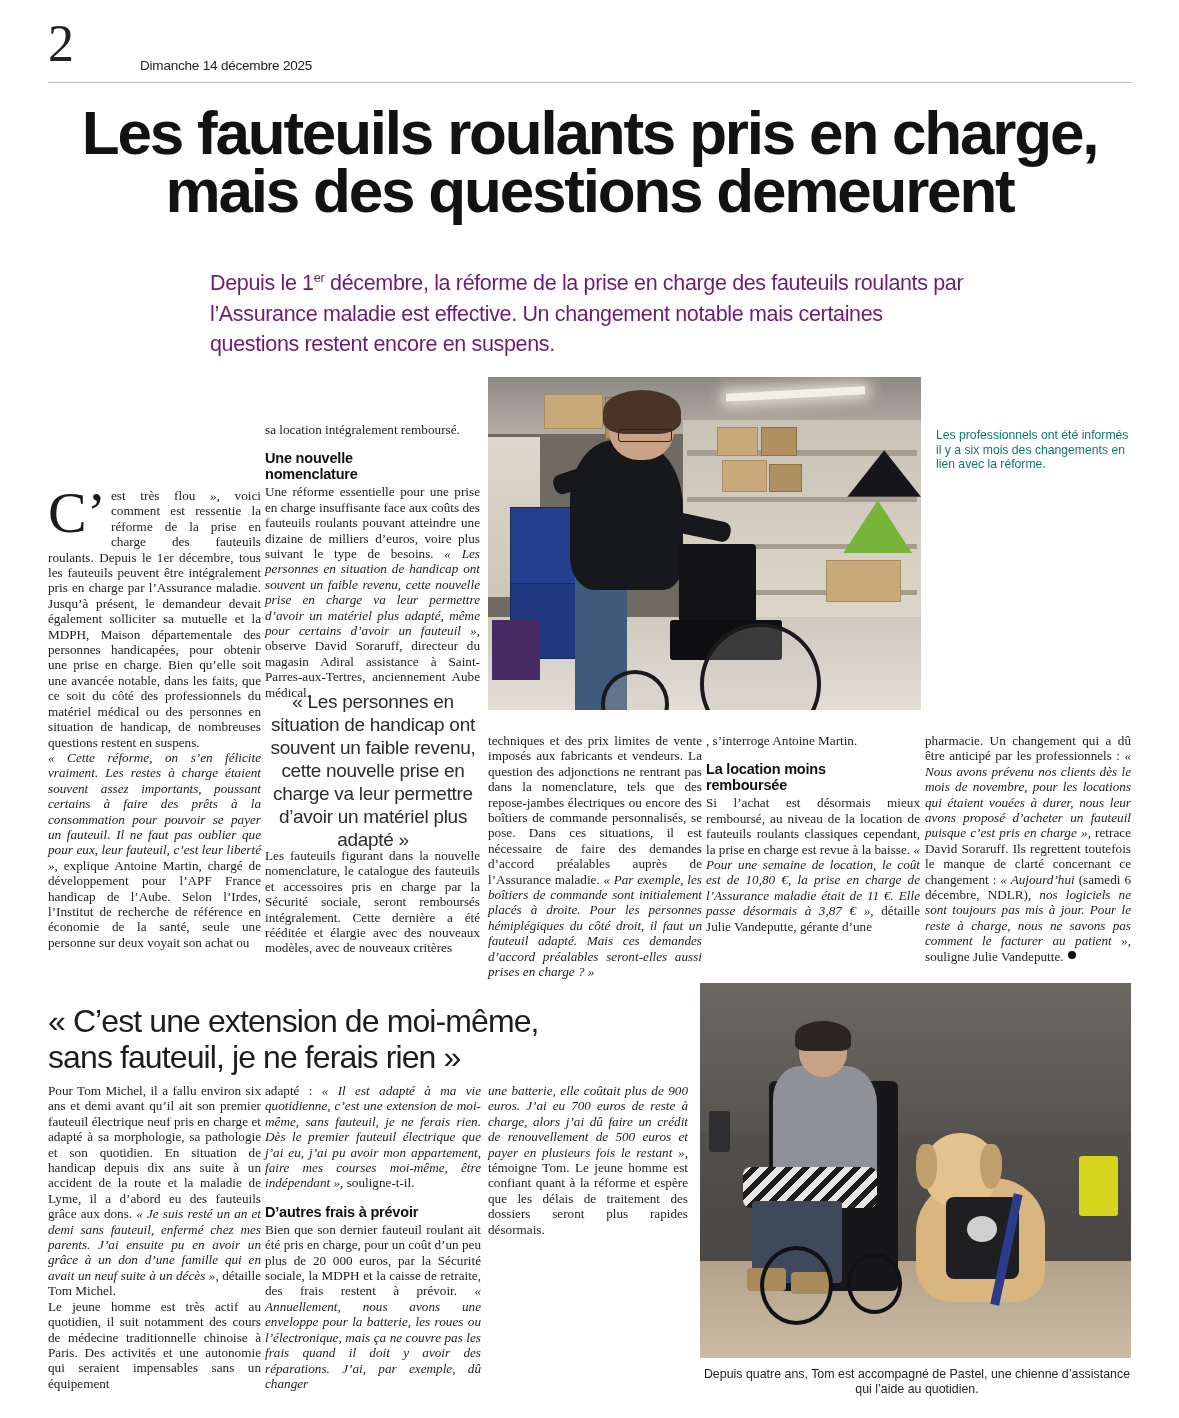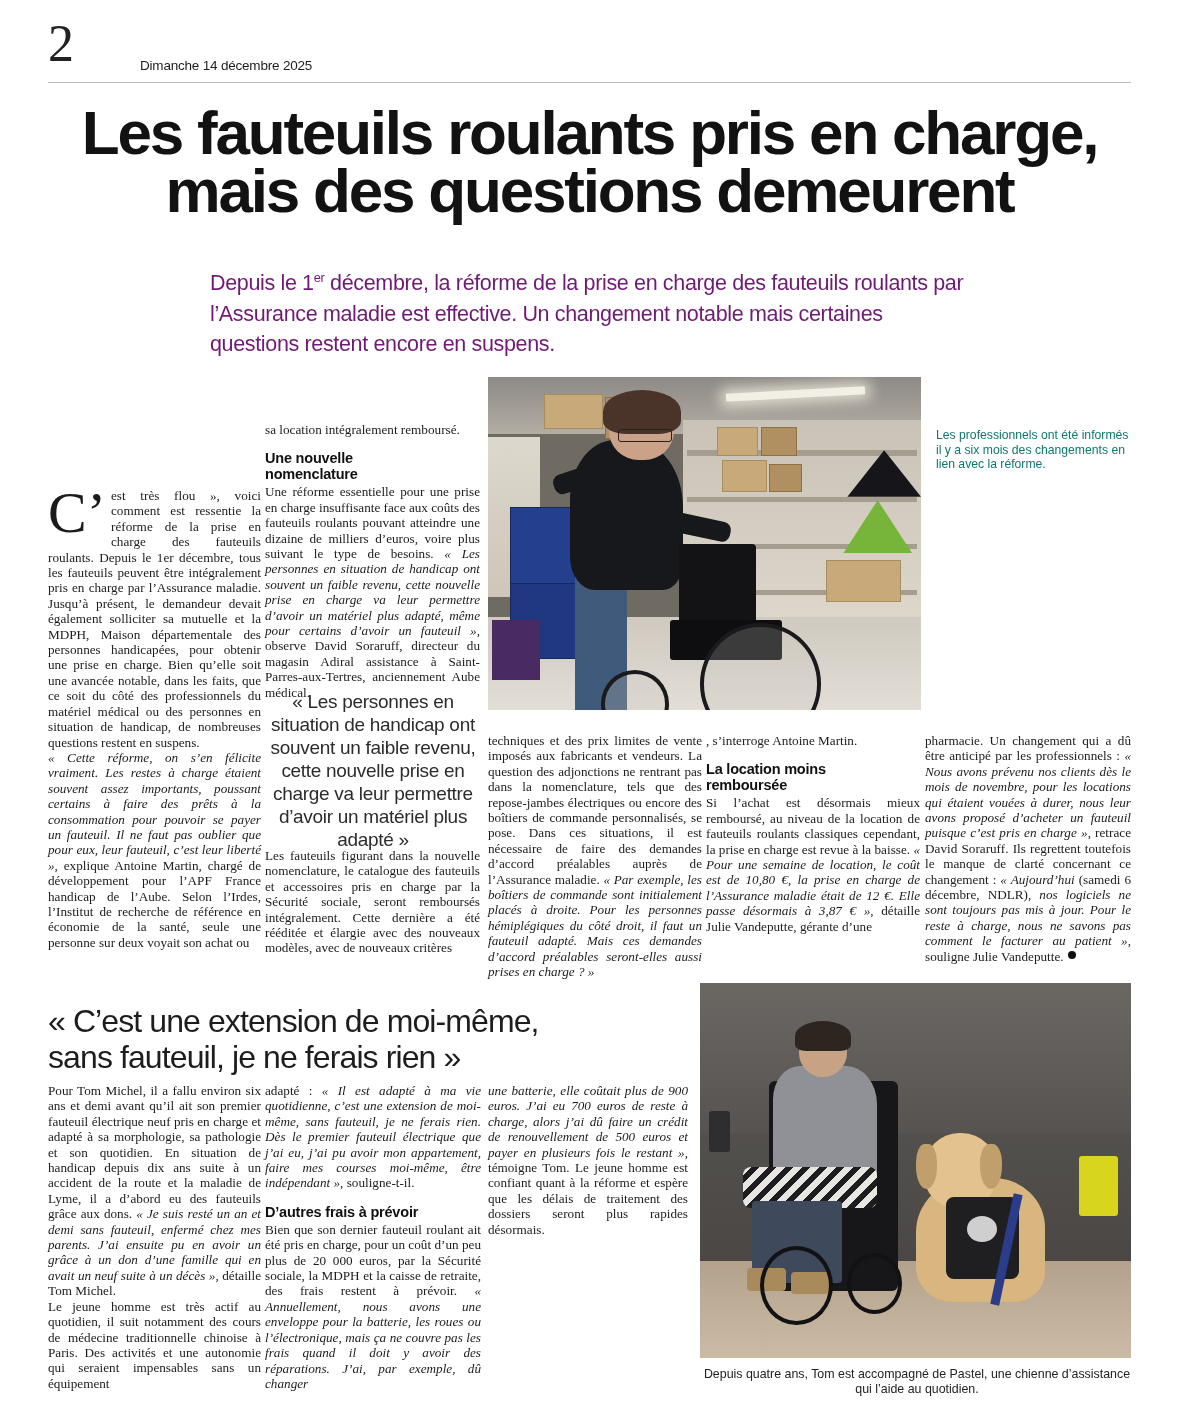--- a/index.html
+++ b/index.html
@@ -298,21 +298,21 @@
   <div class="col c3">
     <p><span>techniques et des prix limites de vente imposés aux fabricants et vendeurs. La question des adjonctions ne rentrant pas dans la nomenclature, tels que des repose-jambes électriques ou encore des boîtiers de commande personnalisés, se pose. Dans ces situations, il est nécessaire de faire des demandes d’accord préalables auprès de l’Assurance maladie. </span><span class="it">« Par exemple, les boîtiers de commande sont initialement placés à droite. Pour les personnes hémiplégiques du côté droit, il faut un fauteuil adapté. Mais ces demandes d’accord préalables seront-elles aussi prises en charge ? »</span></p>
   </div>
 
   <div class="col c4">
     <p>, s’interroge Antoine Martin.</p>
     <div class="subhead spaced">
       <div>La location moins</div>
       <div>remboursée</div>
     </div>
-    <p><span>Si l’achat est désormais mieux remboursé, au niveau de la location de fauteuils roulants classiques cependant, la prise en charge est revue à la baisse. </span><span class="it">« Pour une semaine de location, le coût est de 10,80 €, la prise en charge de l’Assurance maladie était de 12 €. Elle passe désormais à 3,87 € »</span><span>, détaille Julie Vandeputte, gérante d’une</span></p>
+    <p><span>Si l’achat est désormais mieux remboursé, au niveau de la location de fauteuils roulants classiques cependant, la prise en charge est revue à la baisse. </span><span class="it">« Pour une semaine de location, le coût est de 10,80 €, la prise en charge de l’Assurance maladie était de 11 €. Elle passe désormais à 3,87 € »</span><span>, détaille Julie Vandeputte, gérante d’une</span></p>
   </div>
 
   <div class="col c5">
     <p><span>pharmacie. Un changement qui a dû être anticipé par les professionnels : </span><span class="it">« Nous avons prévenu nos clients dès le mois de novembre, pour les locations qui étaient vouées à durer, nous leur avons proposé d’acheter un fauteuil puisque c’est pris en charge »</span><span>, retrace David Soraruff. Ils regrettent toutefois le manque de clarté concernant ce changement : </span><span class="it">« Aujourd’hui </span><span>(samedi 6 décembre, NDLR)</span><span class="it">, nos logiciels ne sont toujours pas mis à jour. Pour le reste à charge, nous ne savons pas comment le facturer au patient »</span><span>, souligne Julie Vandeputte.</span><span class="endmark"></span></p>
   </div>
 
   <div class="rule-mid"></div>
 
   <div class="headline2">
     <div>« C’est une extension de moi-même,</div>

